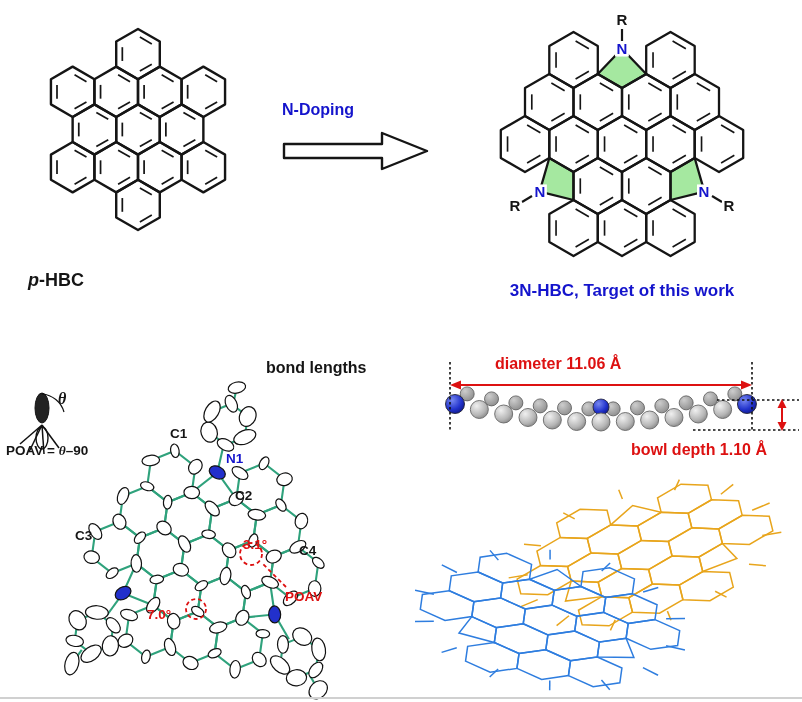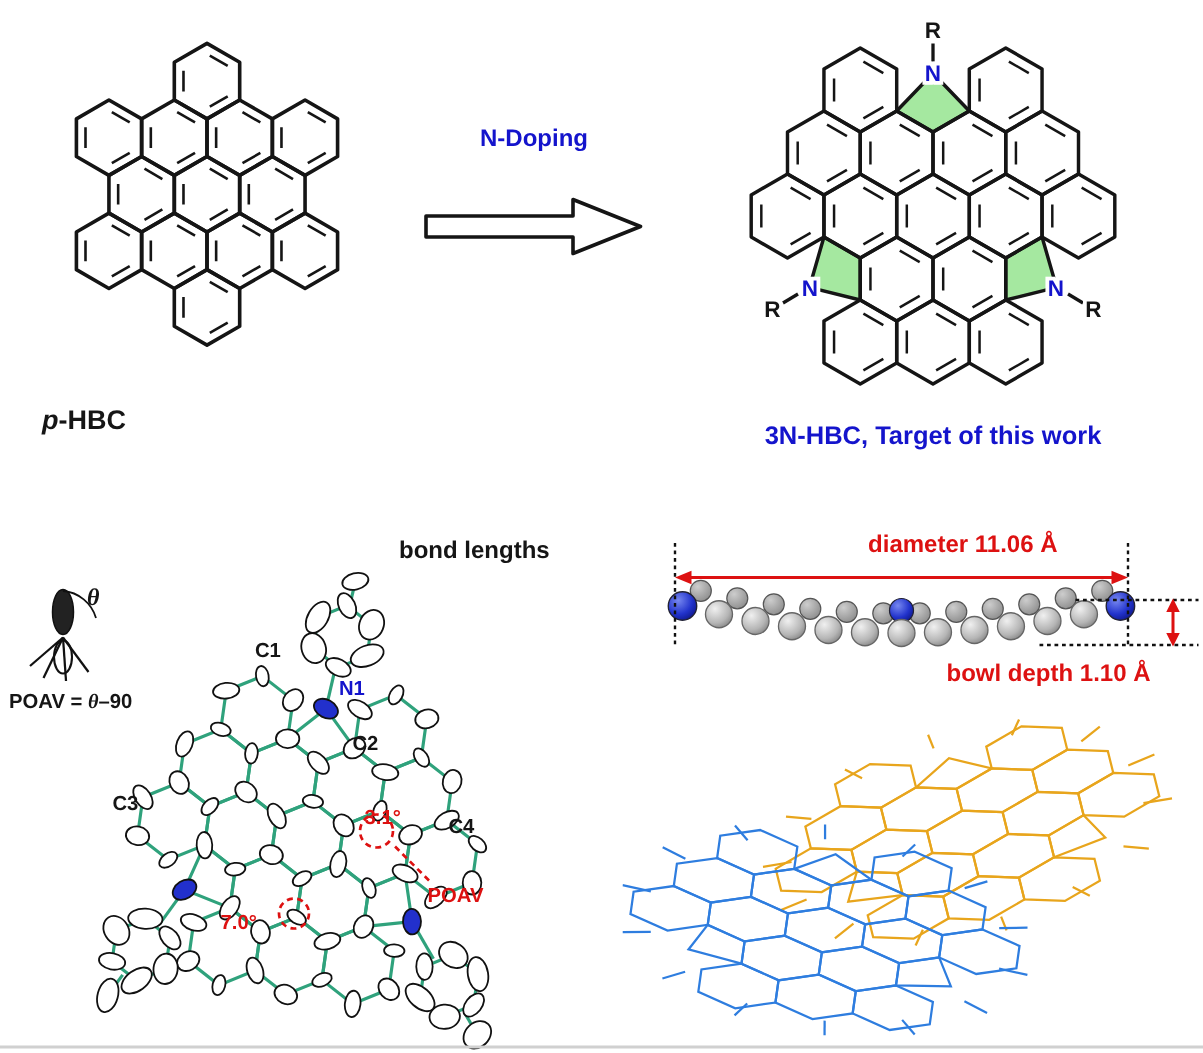--- a/index.html
+++ b/index.html
@@ -82,21 +82,21 @@
         <line x1="-49.18470037237189" y1="45.6768" x2="-60.558038795192175" y2="52.2432" stroke="#151515" stroke-width="1.656"></line>
         <line x1="-77.31874804987469" y1="42.5664" x2="-77.31874804987469" y2="29.4336" stroke="#151515" stroke-width="1.656"></line>
         <polygon points="0.0,48.0 20.8,60.0 20.8,84.0 0.0,96.0 -20.8,84.0 -20.8,60.0" fill="none" stroke="#151515" stroke-width="2.3" stroke-linejoin="round"></polygon>
         <line x1="1.795790277287412" y1="55.7568" x2="13.169128700107688" y2="62.3232" stroke="#151515" stroke-width="1.656"></line>
         <line x1="13.169128700107688" y1="81.6768" x2="1.795790277287412" y2="88.2432" stroke="#151515" stroke-width="1.656"></line>
         <line x1="-14.964918977395099" y1="78.5664" x2="-14.964918977395099" y2="65.4336" stroke="#151515" stroke-width="1.656"></line>
       </g>
   </svg>
   <div class="abs lbl black t18" style="left:28px;top:270px;width:220px;text-align:left"><span class="ital">p</span><span>-HBC</span></div>
 
-  <div class="abs lbl blue t16" style="left:282px;top:84px;width:148px;text-align:center">N-Doping</div>
+  <div class="abs lbl blue t16" style="left:282px;top:101px;width:148px;">N-Doping</div>
   <svg class="abs" style="left:282px;top:128px" width="148" height="46" viewBox="0 0 148 46">
     <polygon points="2,16 100,16 100,5 145,23 100,41 100,30 2,30" fill="#ffffff" stroke="#151515" stroke-width="2.4" stroke-linejoin="round"></polygon>
   </svg>
 
   <svg class="abs" style="left:452px;top:4px" width="340" height="280" viewBox="-170 -140 340 280">
     <g id="g-tn">
         <polygon points="0.0,-56.0 24.2,-70.0 0.0,-95.2 -24.2,-70.0" fill="#a5e8a0" stroke="#151515" stroke-width="2.3" stroke-linejoin="round"></polygon>
         <polygon points="48.5,28.0 48.5,56.0 82.4,47.6 72.7,14.0" fill="#a5e8a0" stroke="#151515" stroke-width="2.3" stroke-linejoin="round"></polygon>
         <polygon points="-48.5,28.0 -72.7,14.0 -82.4,47.6 -48.5,56.0" fill="#a5e8a0" stroke="#151515" stroke-width="2.3" stroke-linejoin="round"></polygon>
         <polygon points="0.0,-28.0 24.2,-14.0 24.2,14.0 0.0,28.0 -24.2,14.0 -24.2,-14.0" fill="none" stroke="#151515" stroke-width="2.3" stroke-linejoin="round"></polygon>
@@ -300,36 +300,36 @@
     <ellipse cx="30" cy="50" rx="6" ry="11" fill="#fff" stroke="#111" stroke-width="1.4"></ellipse>
     <g stroke="#111" stroke-width="1.5">
       <line x1="30" y1="37" x2="8" y2="56"></line>
       <line x1="30" y1="37" x2="17" y2="64"></line>
       <line x1="30" y1="37" x2="32" y2="66"></line>
       <line x1="30" y1="37" x2="47" y2="60"></line>
     </g>
     <path d="M 30 6 A 25 25 0 0 1 52 24" fill="none" stroke="#111" stroke-width="1.2"></path>
   </svg>
   <span class="abs lbl black serif ital t14" style="left:58px;top:390px">θ</span>
-  <div class="abs lbl black t13" style="left:6px;top:460px"><span>POAV = </span><span class="serif ital">θ</span><span>–90</span></div>
+  <div class="abs lbl black t13" style="left:6px;top:443px"><span>POAV = </span><span class="serif ital">θ</span><span>–90</span></div>
 
   <div class="abs lbl black t14" style="left:266px;top:355px;line-height:26px">
     <div>bond lengths</div>
   </div>
 
   <span class="abs lbl black t13" style="left:170px;top:426px">C1</span>
   <span class="abs lbl blue t13" style="left:226px;top:451px">N1</span>
   <span class="abs lbl black t13" style="left:235px;top:488px">C2</span>
   <span class="abs lbl black t13" style="left:75px;top:528px">C3</span>
   <span class="abs lbl black t13" style="left:299px;top:543px">C4</span>
   <span class="abs lbl red t13" style="left:243px;top:537px">3.1°</span>
   <span class="abs lbl red t13" style="left:285px;top:589px">POAV</span>
   <span class="abs lbl red t13" style="left:147px;top:607px">7.0°</span>
 
-  <div class="abs lbl red t14" style="left:495px;top:355px;width:210px;text-align:right">diameter 11.06 Å</div>
+  <div class="abs lbl red t14" style="left:495px;top:355px;width:210px;text-align:left">diameter 11.06 Å</div>
   <svg class="abs" style="left:425px;top:352px" width="377" height="112" viewBox="0 0 377 112">
     <defs>
       <radialGradient id="gGray" cx="35%" cy="30%" r="75%">
         <stop offset="0%" stop-color="#f0f0f0"></stop>
           <stop offset="70%" stop-color="#b5b5b5"></stop>
           <stop offset="100%" stop-color="#8a8a8a"></stop>
       </radialGradient>
       <radialGradient id="gGray2" cx="35%" cy="30%" r="75%">
         <stop offset="0%" stop-color="#cdcdcd"></stop>
           <stop offset="100%" stop-color="#8e8e8e"></stop>

